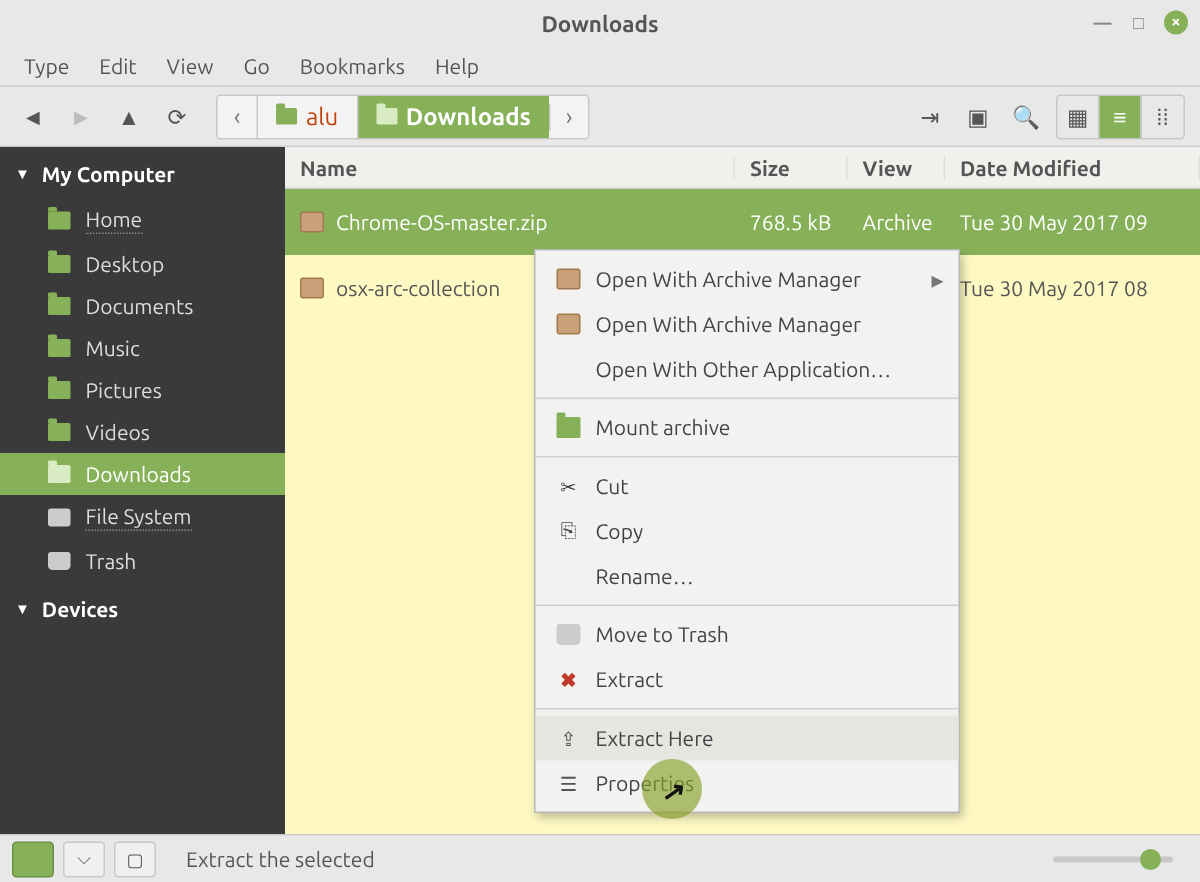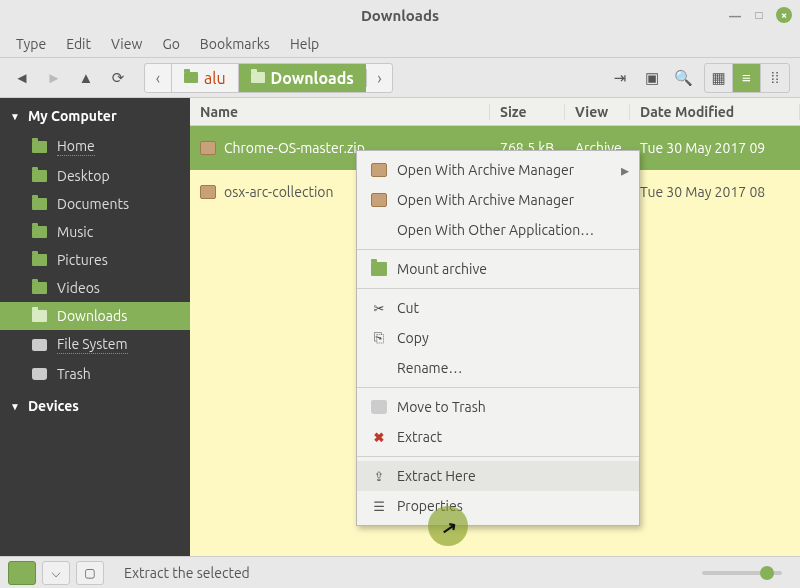--- a/index.html
+++ b/index.html
@@ -60,21 +60,21 @@
 .row .c-name { display: flex; align-items: center; gap: 8px; }
 .pkg-ico { width: 16px; height: 14px; background: #c9a178; border-radius: 2px; border: 1px solid #a07a4e; flex-shrink:0; }
 
 .statusbar { height: 32px; background: #e8e8e8; border-top: 1px solid #ccc; display: flex; align-items: center; padding: 0 8px; gap: 6px; color: #555; font-size: 14px; }
 .sb-btn-small { width: 28px; height: 24px; border: 1px solid #c8c8c8; border-radius: 3px; display: flex; align-items: center; justify-content: center; background: #f0f0f0; cursor: pointer; font-size: 12px; }
 .sb-btn-small.sel { background: #87b158; color: #fff; border-color:#6a9143; }
 .statusbar .status-text { margin-left: 14px; }
 .slider { margin-left: auto; margin-right: 10px; width: 80px; height: 4px; background: #c8c8c8; border-radius: 2px; position: relative; }
 .slider::after { content:""; position:absolute; right:8px; top:-5px; width:14px; height:14px; background:#87b158; border-radius:50%; }
 
-.context-menu { position: absolute; left: 356px; top: 150px; width: 284px; background: #f2f2f0; border: 1px solid #b8b8b8; box-shadow: 2px 3px 6px rgba(0,0,0,0.25); font-size: 14px; color: #444; padding: 4px 0; }
+.context-menu { position: absolute; left: 356px; top: 166px; width: 284px; background: #f2f2f0; border: 1px solid #b8b8b8; box-shadow: 2px 3px 6px rgba(0,0,0,0.25); font-size: 14px; color: #444; padding: 4px 0; }
 .cm-item { display: flex; align-items: center; gap: 10px; padding: 7px 14px; cursor: pointer; position: relative; }
 .cm-item.hl { background: #e5e5e1; }
 .cm-sep { height: 1px; background: #d0d0cc; margin: 4px 0; }
 .cm-ico { width: 16px; height: 14px; flex-shrink: 0; display: flex; align-items: center; justify-content: center; font-size: 13px; }
 .cm-ico.pkg { background:#c9a178; border:1px solid #a07a4e; border-radius:2px; }
 .cm-ico.fld { background:#87b158; border-radius:1px; position:relative;}
 .cm-ico.fld::before{content:"";position:absolute;left:0;top:-3px;width:6px;height:3px;background:#87b158;border-radius:1px 1px 0 0;}
 .cm-ico.trash{background:#ccc;border-radius:2px 2px 3px 3px;}
 .cm-ico.red{color:#c0392b;font-weight:bold;}
 .cm-ico.extract{color:#555;}

